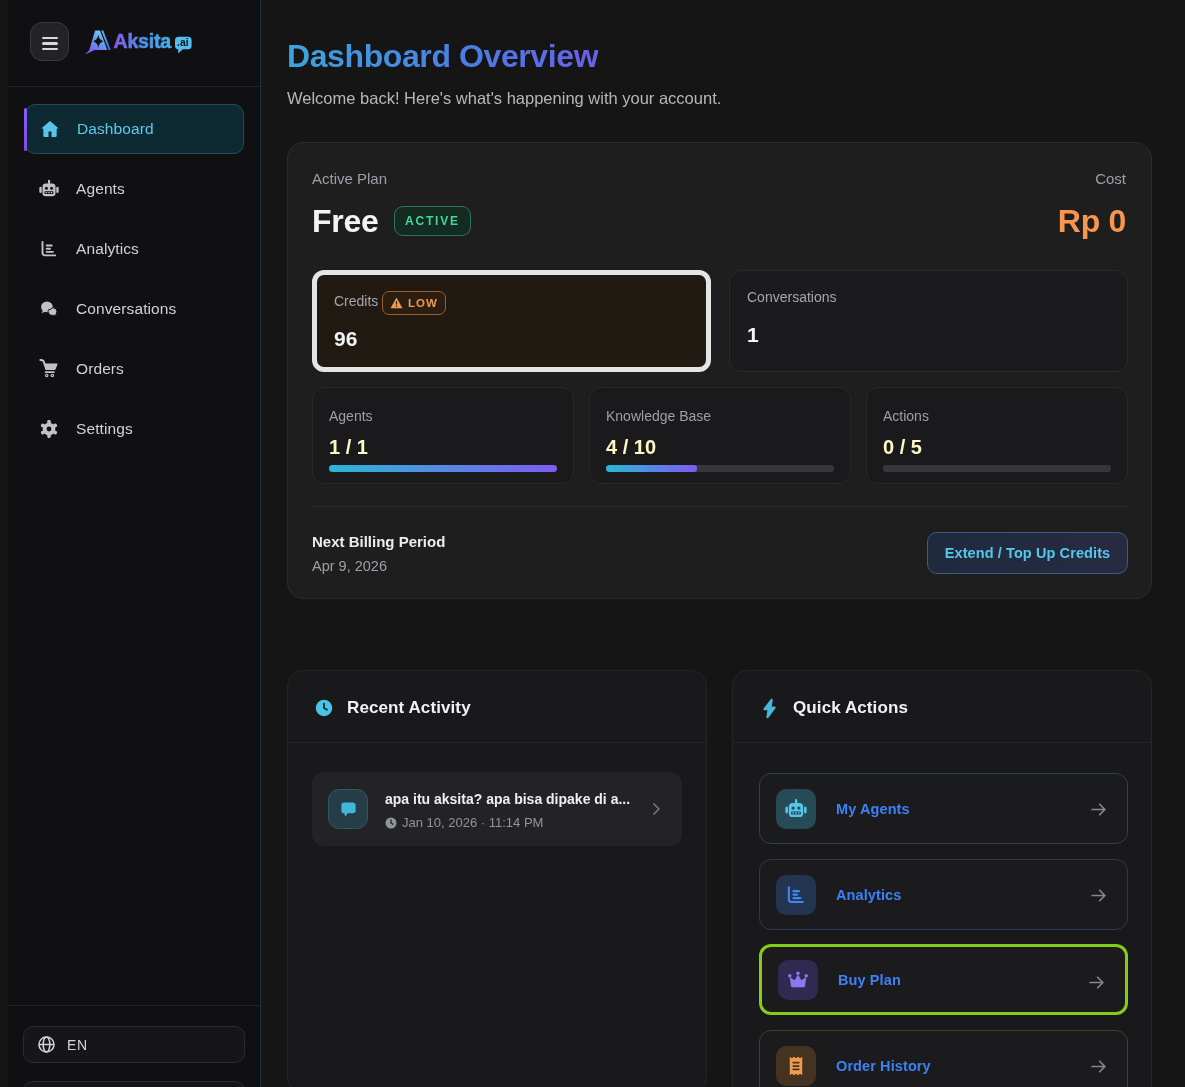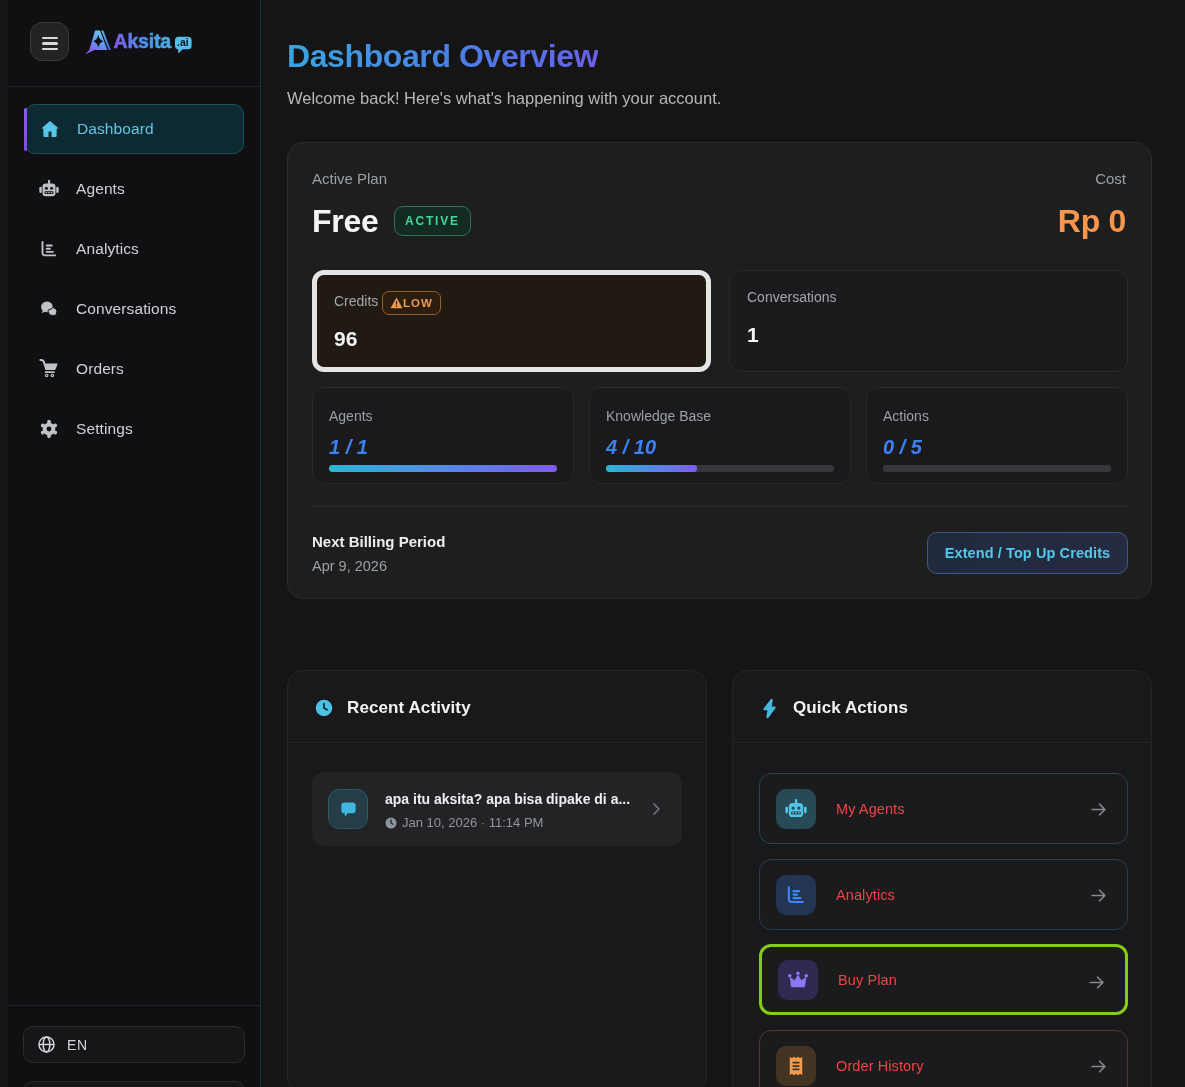--- a/index.html
+++ b/index.html
@@ -39,25 +39,25 @@
 #lab-cost { position:absolute; right:25px; top:27px; }
 #free { position:absolute; left:24px; top:60px; font-size:32px; font-weight:700; color:#f3f4f6; letter-spacing:-0.3px; }
 #badge-active { position:absolute; left:106px; top:63px; height:30px; padding:0 10px; border:1px solid #2f7458; background:#142b21; border-radius:9px; display:flex; align-items:center; font-size:12px; font-weight:700; letter-spacing:1.8px; color:#41d69e; }
 #rp0 { position:absolute; right:25px; top:60px; font-size:32px; font-weight:700; color:#f8964e; letter-spacing:-0.3px; }
 
 .subcard { position:absolute; border-radius:12px; }
 #credits { left:24px; top:127px; width:399px; height:102px; background:#211a12; border:5px solid #e5e5e5; }
 #convs { left:441px; top:127px; width:399px; height:102px; background:#1b1b1d; border:1px solid #2a2a2c; }
 .subcard .sl { position:absolute; left:17px; top:18px; font-size:14px; color:#a2a7ad; }
 .subcard .sv { position:absolute; left:17px; top:52px; font-size:21px; font-weight:700; color:#f3f4f6; }
-#badge-low { position:absolute; left:65px; top:16px; height:24px; padding:0 7px; border:1px solid #9c5e2d; background:#2b1e11; border-radius:7px; display:flex; align-items:center; font-size:11.5px; font-weight:700; letter-spacing:1px; color:#ee9b4f; }
+#badge-low { position:absolute; left:65px; top:16px; height:24px; padding:0 7px; border:1px solid #9c5e2d; background:#2b1e11; border-radius:7px; display:flex; align-items:center; gap:5px; font-size:11.5px; font-weight:700; letter-spacing:1px; color:#ee9b4f; }
 
 .stat { position:absolute; top:244px; width:262px; height:97px; background:#1a1a1c; border:1px solid #28282a; border-radius:12px; }
 .stat .sl { position:absolute; left:16px; top:20px; font-size:14px; color:#9aa0a7; }
-.stat .sv { position:absolute; left:16px; top:48px; font-size:20px; font-weight:700; color:#3b82f6;font-style:italic; }
+.stat .sv { position:absolute; left:16px; top:48px; font-size:20px; font-weight:700; color:#fef9c3; }
 .track { position:absolute; left:16px; bottom:11.5px; width:228px; height:7px; background:#37373b; border-radius:3px; overflow:hidden; }
 .fill { height:100%; border-radius:3px; background:linear-gradient(90deg,#2bb7d6,#7e5bf2); }
 
 #divider { position:absolute; left:24px; top:363px; width:816px; border-top:1px solid #2b2b2d; }
 #nbp { position:absolute; left:24px; top:390px; font-size:15px; font-weight:700; color:#ededef; }
 #nbd { position:absolute; left:24px; top:415px; font-size:14.5px; color:#9aa0a7; }
 #topup { position:absolute; left:639px; top:389px; width:201px; height:42px; border:1px solid #3c5a86; border-radius:10px;
   background:linear-gradient(100deg,#1f2a3d,#272b42); display:flex; align-items:center; justify-content:center;
   font-size:14.5px; font-weight:700; color:#55c8ea; letter-spacing:0.1px; }
 
@@ -69,21 +69,21 @@
 .btitle { position:absolute; top:27px; font-size:17px; font-weight:700; color:#f0f1f3; letter-spacing:0.1px; }
 
 #act-item { position:absolute; left:24px; top:101px; width:370px; height:74px; background:#232325; border-radius:12px; }
 #act-ico { position:absolute; left:16px; top:17px; width:40px; height:40px; border-radius:11px; background:#243d46; border:1px solid #2b5967; }
 #act-title { position:absolute; left:73px; top:19px; font-size:14px; font-weight:700; color:#eceff1; }
 #act-time { position:absolute; left:73px; top:43px; font-size:13px; color:#8f959c; }
 #act-chev { position:absolute; right:18px; top:29px; }
 
 .q-item { position:absolute; left:26px; width:369px; height:71px; background:#1b1b1d; border-radius:12px; display:flex; align-items:center; }
 .q-ico { margin-left:16px; width:40px; height:40px; border-radius:10px; display:flex; align-items:center; justify-content:center; }
-.q-lbl { margin-left:20px; font-size:14.5px; font-weight:400; color:#ef4444; letter-spacing:0.1px; }
+.q-lbl { margin-left:20px; font-size:14.5px; font-weight:700; color:#3b82f6; letter-spacing:0.1px; }
 .q-arrow { position:absolute; right:20px; top:27px; }
 </style>
 </head>
 <body>
 <div id="sidebar">
   <div id="sb-head">
     <div id="burger">
         <span style="top:13.5px"></span>
         <span style="top:19px"></span>
         <span style="top:24.5px"></span>

